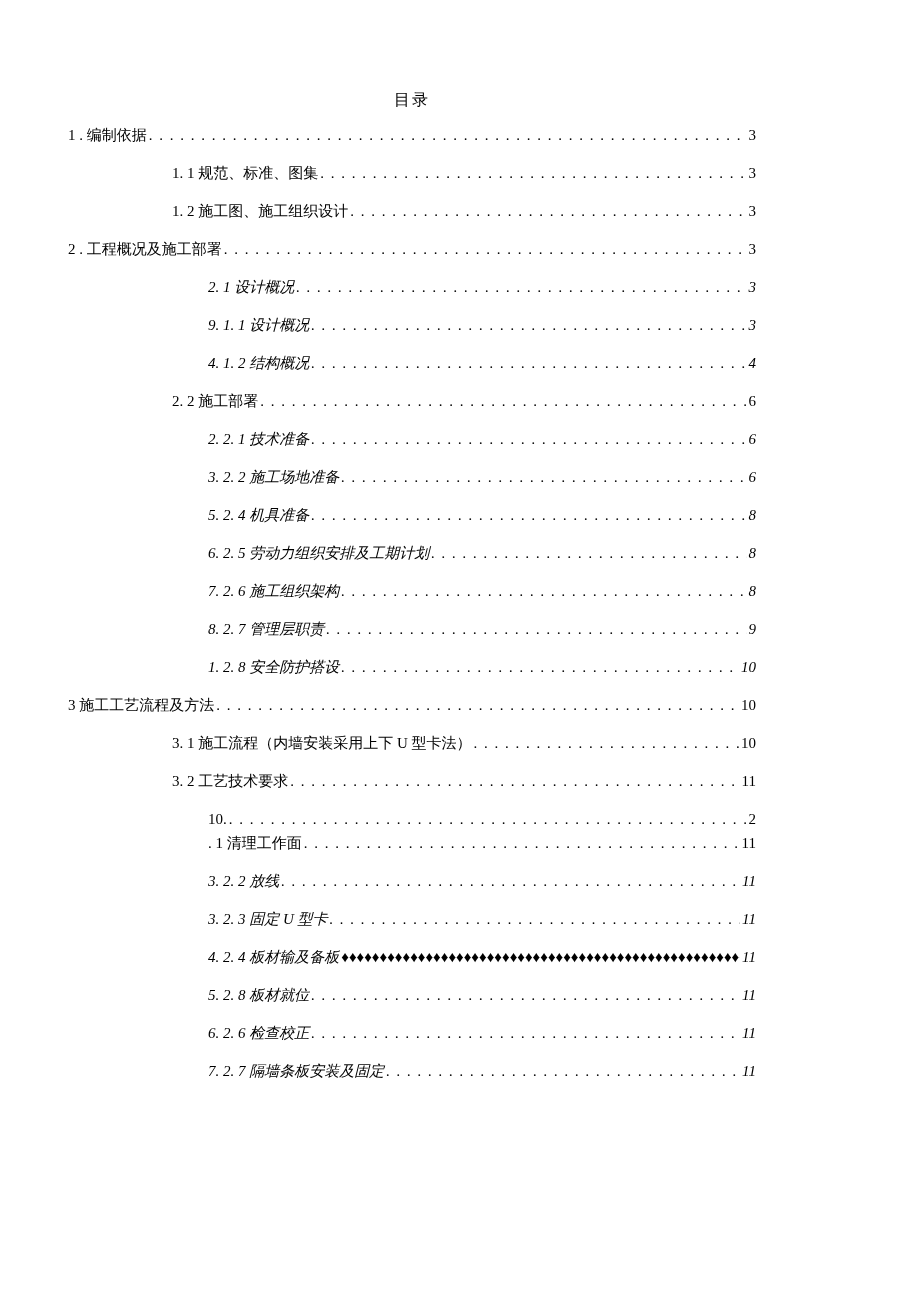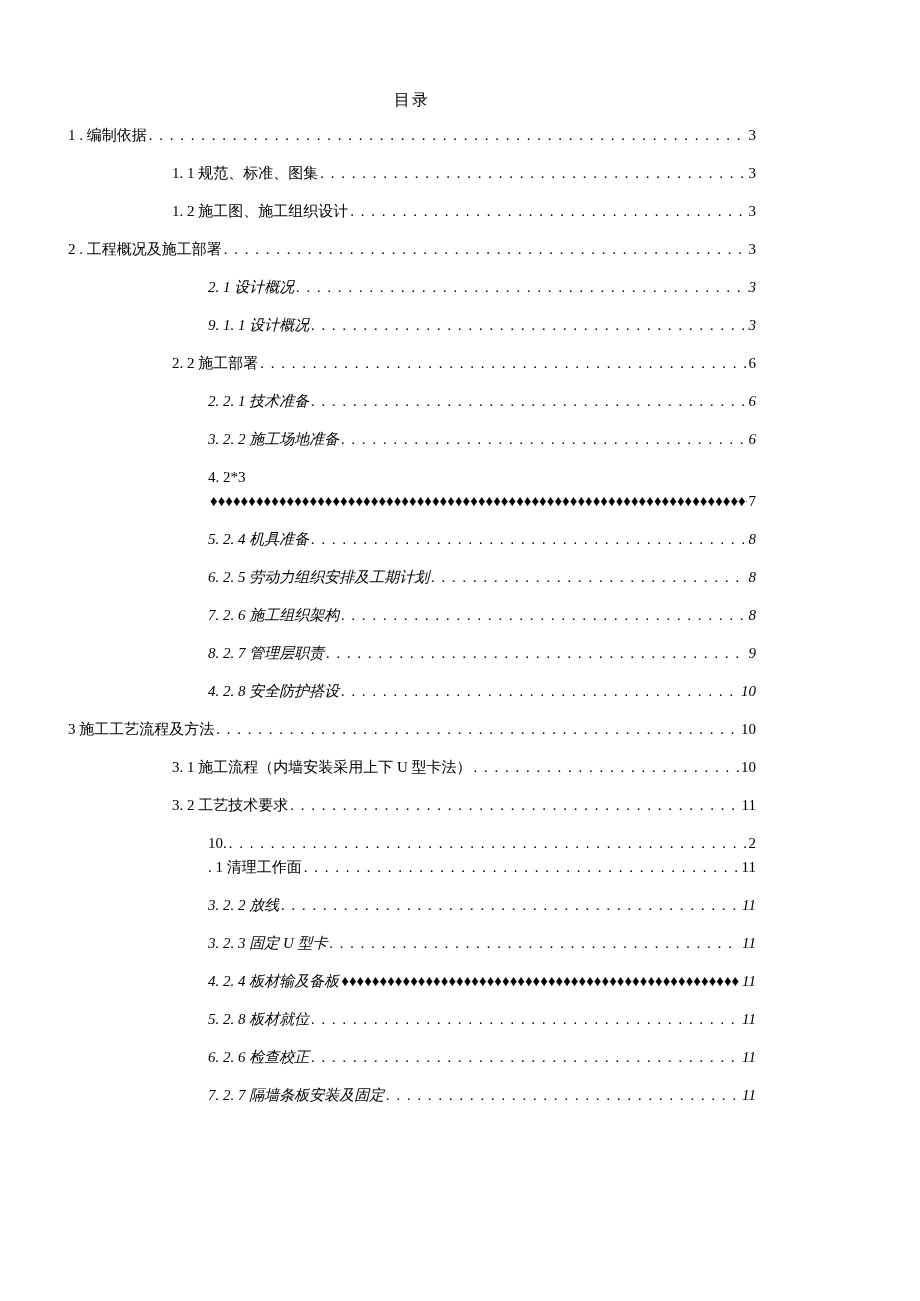--- a/index.html
+++ b/index.html
@@ -112,47 +112,45 @@
     <span class="leader dots"></span>
     <span class="page-num">3</span>
   </div>
 
   <div class="toc-line indent-2">
     <span class="label">9.  1. 1 设计概况</span>
     <span class="leader dots"></span>
     <span class="page-num">3</span>
   </div>
 
+  <div class="toc-line indent-2">
+    <span class="label">4.  1. 2 结构概况</span>
+    <span class="leader dots"></span>
+    <span class="page-num">4</span>
+  </div>
 
 
   <div class="toc-line indent-1">
     <span class="label">2.  2 施工部署 </span>
     <span class="leader dots"></span>
     <span class="page-num">6</span>
   </div>
 
   <div class="toc-line indent-2">
     <span class="label">2.  2. 1 技术准备</span>
     <span class="leader dots"></span>
     <span class="page-num">6</span>
   </div>
 
   <div class="toc-line indent-2">
     <span class="label">3.  2. 2 施工场地准备</span>
     <span class="leader dots"></span>
     <span class="page-num">6</span>
   </div>
 
-  <div class="sec4-block">
-    <div class="sec4-top">4.  2*3</div>
-    <div class="sec4-line2">
-      <span class="leader diamonds"></span>
-      <span class="page-num">7</span>
-    </div>
-  </div>
 
   <div class="toc-line indent-2">
     <span class="label">5.  2. 4 机具准备</span>
     <span class="leader dots"></span>
     <span class="page-num">8</span>
   </div>
 
   <div class="toc-line indent-2">
     <span class="label">6.  2. 5 劳动力组织安排及工期计划</span>
     <span class="leader dots"></span>
@@ -165,21 +163,21 @@
     <span class="page-num">8</span>
   </div>
 
   <div class="toc-line indent-2">
     <span class="label">8.  2. 7 管理层职责</span>
     <span class="leader dots"></span>
     <span class="page-num">9</span>
   </div>
 
   <div class="toc-line indent-2">
-    <span class="label">4.  2. 8 安全防护搭设 </span>
+    <span class="label">1.  2. 8 安全防护搭设 </span>
     <span class="leader dots"></span>
     <span class="page-num">10</span>
   </div>
 
   <div class="toc-line indent-0">
     <span class="label">3 施工工艺流程及方法 </span>
     <span class="leader dots"></span>
     <span class="page-num">10</span>
   </div>
 

